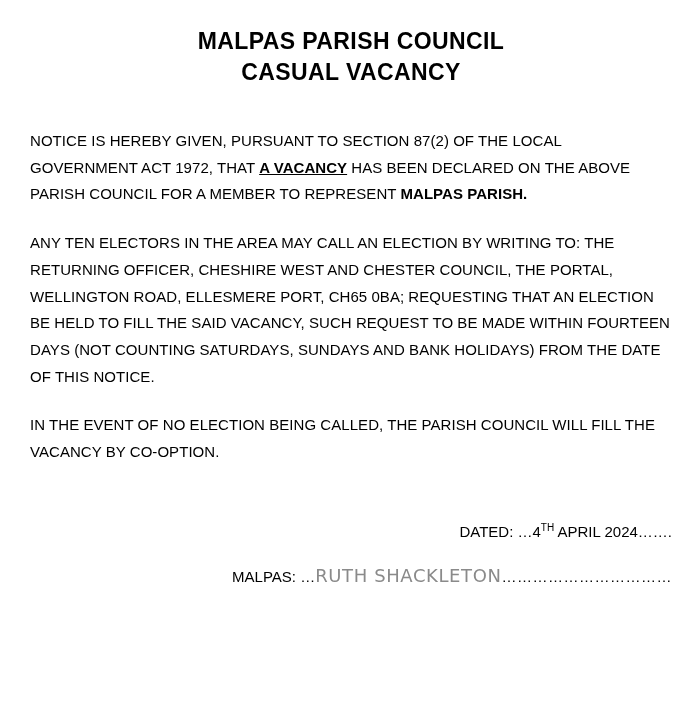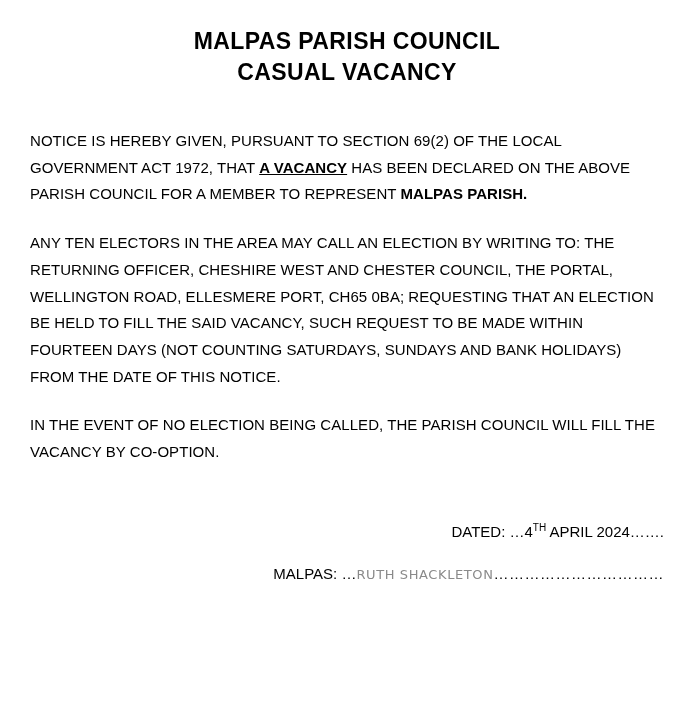--- a/index.html
+++ b/index.html
@@ -12,21 +12,21 @@
     height: 720px;
     font-family: "Liberation Sans", sans-serif;
     color: #000000;
     overflow: hidden;
   }
   .page {
     position: relative;
     width: 700px;
     height: 550px;
     box-sizing: border-box;
-    padding: 18px 36px 0 30px;
+    padding: 18px 28px 0 30px;
   }
   .title-block {
     text-align: center;
     margin-top: 8px;
   }
   .title-line {
     font-size: 23px;
     font-weight: bold;
     letter-spacing: 0.4px;
     line-height: 1.35;
@@ -74,41 +74,41 @@
     margin-bottom: 18px;
     white-space: nowrap;
     text-align: right;
   }
   sup {
     font-size: 10px;
     vertical-align: super;
   }
   .signature {
     font-family: "DejaVu Sans", sans-serif;
-    font-size: 13px;
+    font-size: 18px;
     color: #8a8a8a;
     letter-spacing: 0.6px;
   }
   .dotted {
     letter-spacing: 0.5px;
   }
 </style>
 </head>
 <body>
 
 <div class="page">
 
   <div class="title-block">
     <div class="title-line">MALPAS PARISH COUNCIL</div>
     <div class="title-line">CASUAL VACANCY</div>
   </div>
 
 
   <div class="body-block">
-    <p class="para"><span>NOTICE IS HEREBY GIVEN, PURSUANT TO SECTION 69(2) OF THE LOCAL GOVERNMENT ACT 1972, THAT </span><span class="bu">A VACANCY</span><span> HAS BEEN DECLARED ON THE ABOVE PARISH COUNCIL FOR A MEMBER TO REPRESENT </span><span class="b">MALPAS PARISH.</span></p>
+    <p class="para"><span>NOTICE IS HEREBY GIVEN, PURSUANT TO SECTION 87(2) OF THE LOCAL GOVERNMENT ACT 1972, THAT </span><span class="bu">A VACANCY</span><span> HAS BEEN DECLARED ON THE ABOVE PARISH COUNCIL FOR A MEMBER TO REPRESENT </span><span class="b">MALPAS PARISH.</span></p>
 
     <p class="para">ANY TEN ELECTORS IN THE AREA MAY CALL AN ELECTION BY WRITING TO: THE RETURNING OFFICER, CHESHIRE WEST AND CHESTER COUNCIL, THE PORTAL, WELLINGTON ROAD, ELLESMERE PORT, CH65 0BA; REQUESTING THAT AN ELECTION BE HELD TO FILL THE SAID VACANCY, SUCH REQUEST TO BE MADE WITHIN FOURTEEN DAYS (NOT COUNTING SATURDAYS, SUNDAYS AND BANK HOLIDAYS) FROM THE DATE OF THIS NOTICE.</p>
 
     <p class="para last">IN THE EVENT OF NO ELECTION BEING CALLED, THE PARISH COUNCIL WILL FILL THE VACANCY BY CO-OPTION.</p>
   </div>
 
   <div class="footer-block">
     <div class="footer-line"><span>DATED: …4</span><sup>TH</sup><span> APRIL 2024…….</span></div>
 
     <div class="footer-line"><span>MALPAS: …</span><span class="signature">RUTH SHACKLETON</span><span class="dotted">……………………………</span></div>

